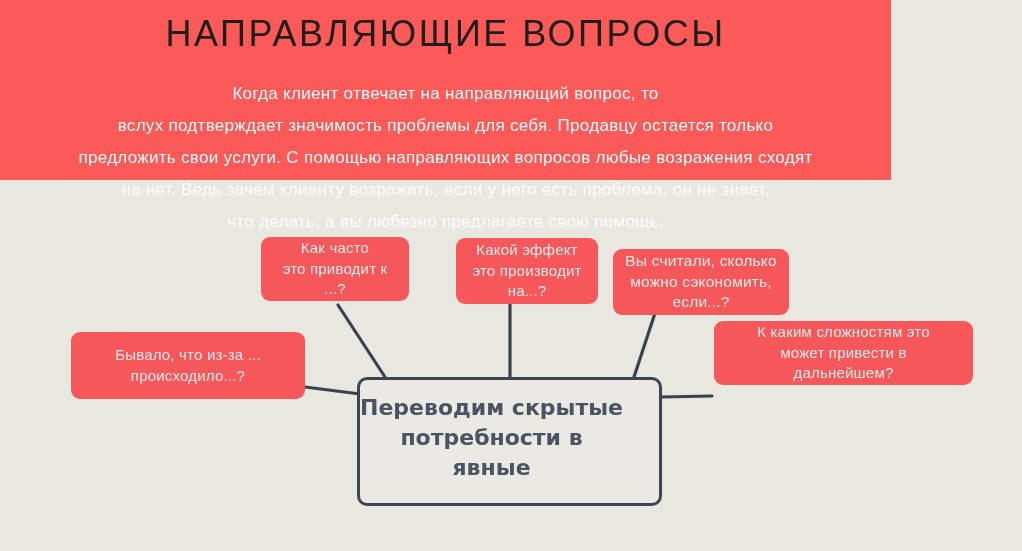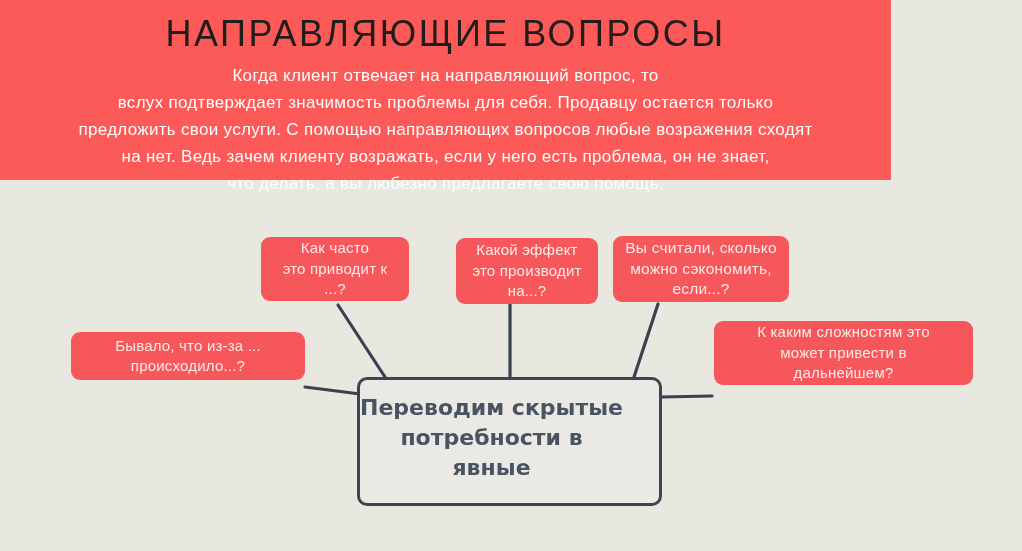--- a/index.html
+++ b/index.html
@@ -12,39 +12,39 @@
   .header {
     position:absolute; left:0; top:0; width:891px; height:180px;
     background: var(--header_bg); text-align:center;
   }
   .title {
     padding-top:13px; font-size:36px; font-weight:300;
     letter-spacing:2.5px; color: var(--title_text);
     font-family: "Liberation Sans", sans-serif;
   }
   .description {
-    margin-top:7px; font-size:17px; line-height:27px;
+    margin-top:23px; font-size:17px; line-height:32px;
     letter-spacing:0.3px; color: var(--header_text);
     white-space:pre-line;
   }
   .connector-svg {
     position:absolute; left:0; top:0; width:1022px; height:551px;
     pointer-events:none;
   }
   .connector { stroke: var(--line); stroke-width:3.2; stroke-linecap:round; }
   .node {
     position:absolute; background: var(--node_bg); color: var(--node_text);
     border-radius:9px; display:flex; align-items:center; justify-content:center;
     text-align:center; font-size:15px; line-height:20.5px;
     white-space:pre-line; letter-spacing:0.2px;
   }
   .node-top-1 { left:261px; top:237px; width:148px; height:64px; }
   .node-top-2 { left:456px; top:238px; width:142px; height:66px; }
-  .node-top-3 { left:613px; top:236px; width:176px; height:66px; font-size:15.5px; }
-  .node-left  { left:71px;  top:332px; width:234px; height:48px; }
+  .node-top-3 { left:613px; top:249px; width:176px; height:66px; font-size:15.5px; }
+  .node-left  { left:71px;  top:332px; width:234px; height:67px; }
   .node-right { left:714px; top:321px; width:259px; height:64px; }
   .center-node {
     position:absolute; left:357px; top:377px; width:305px; height:129px;
     background: var(--center_bg); border:3px solid var(--center_border);
     border-radius:10px; display:flex; align-items:center; 
     text-align:center; padding-bottom:8px;
     font-family: "DejaVu Sans", sans-serif;
     font-size:22px; line-height:30px; color: var(--center_text);
     white-space:pre-line;
     font-weight:bold;

